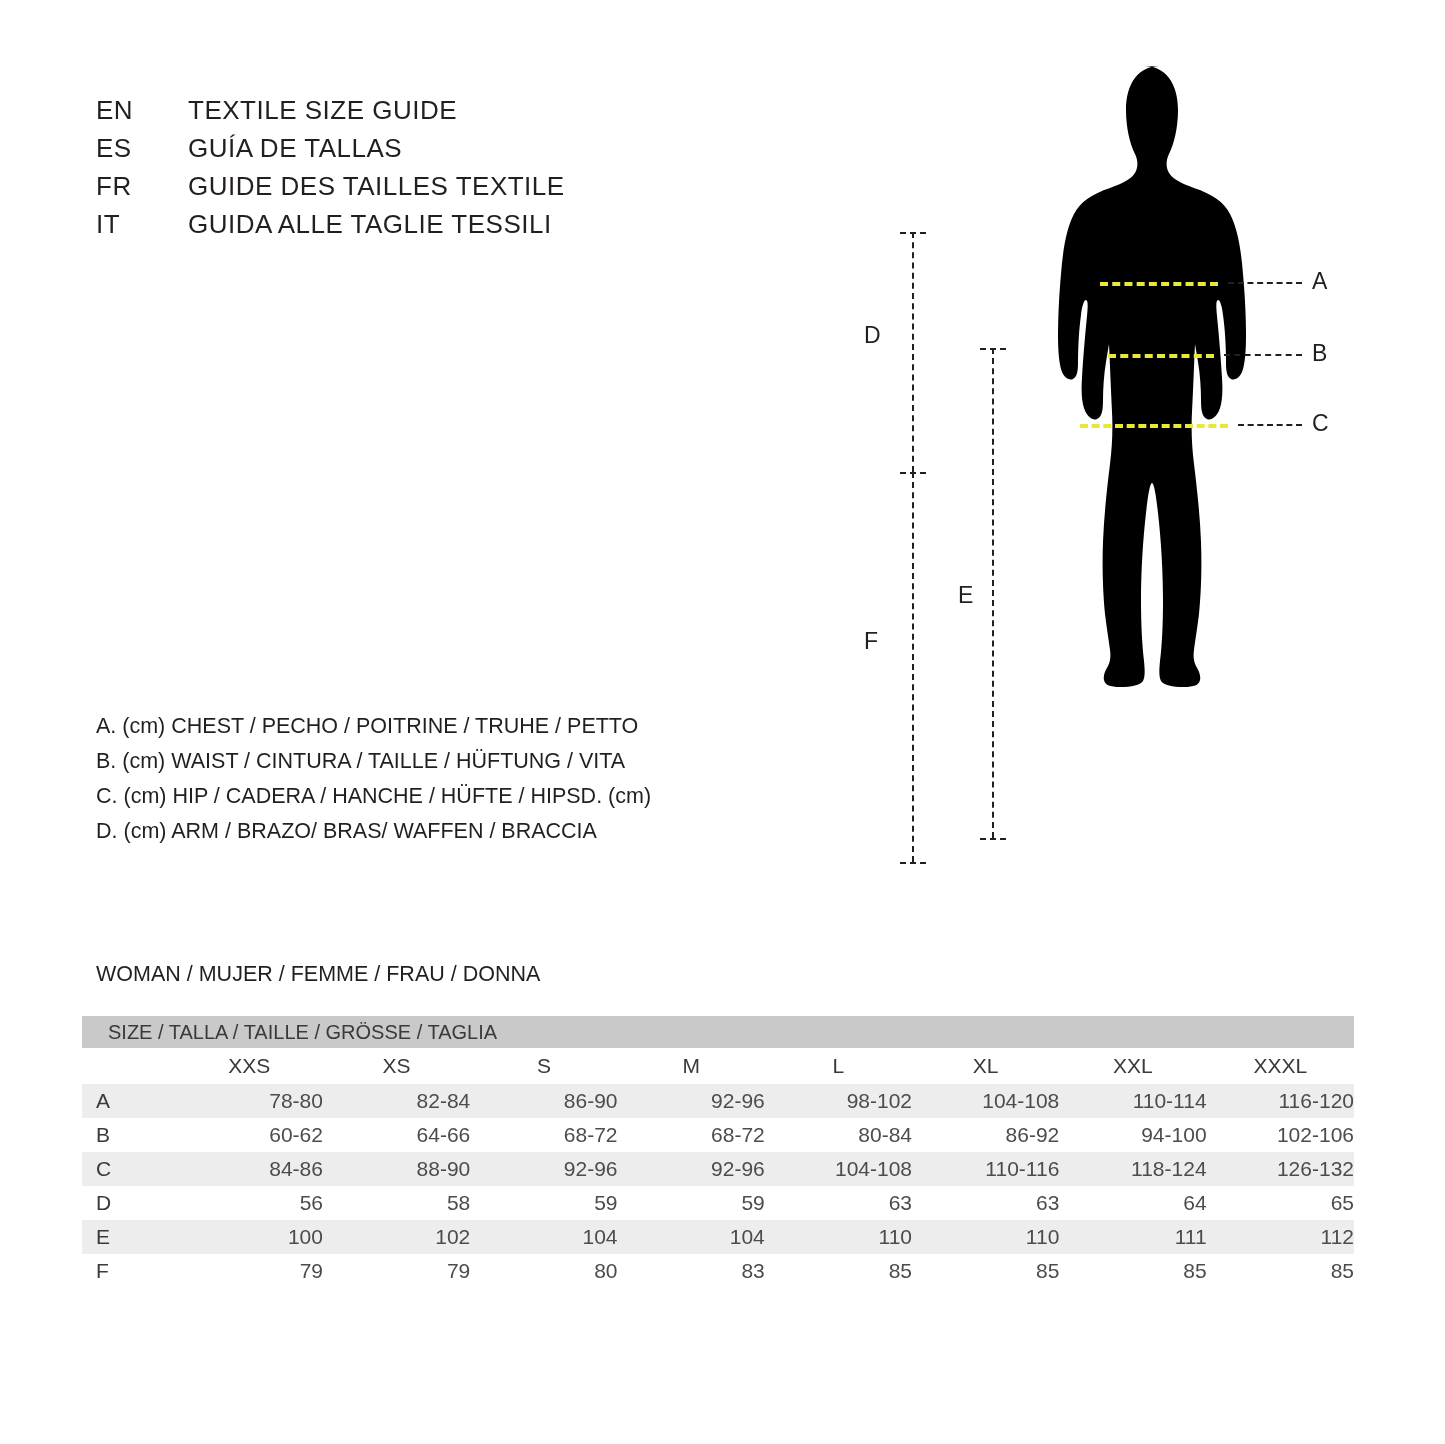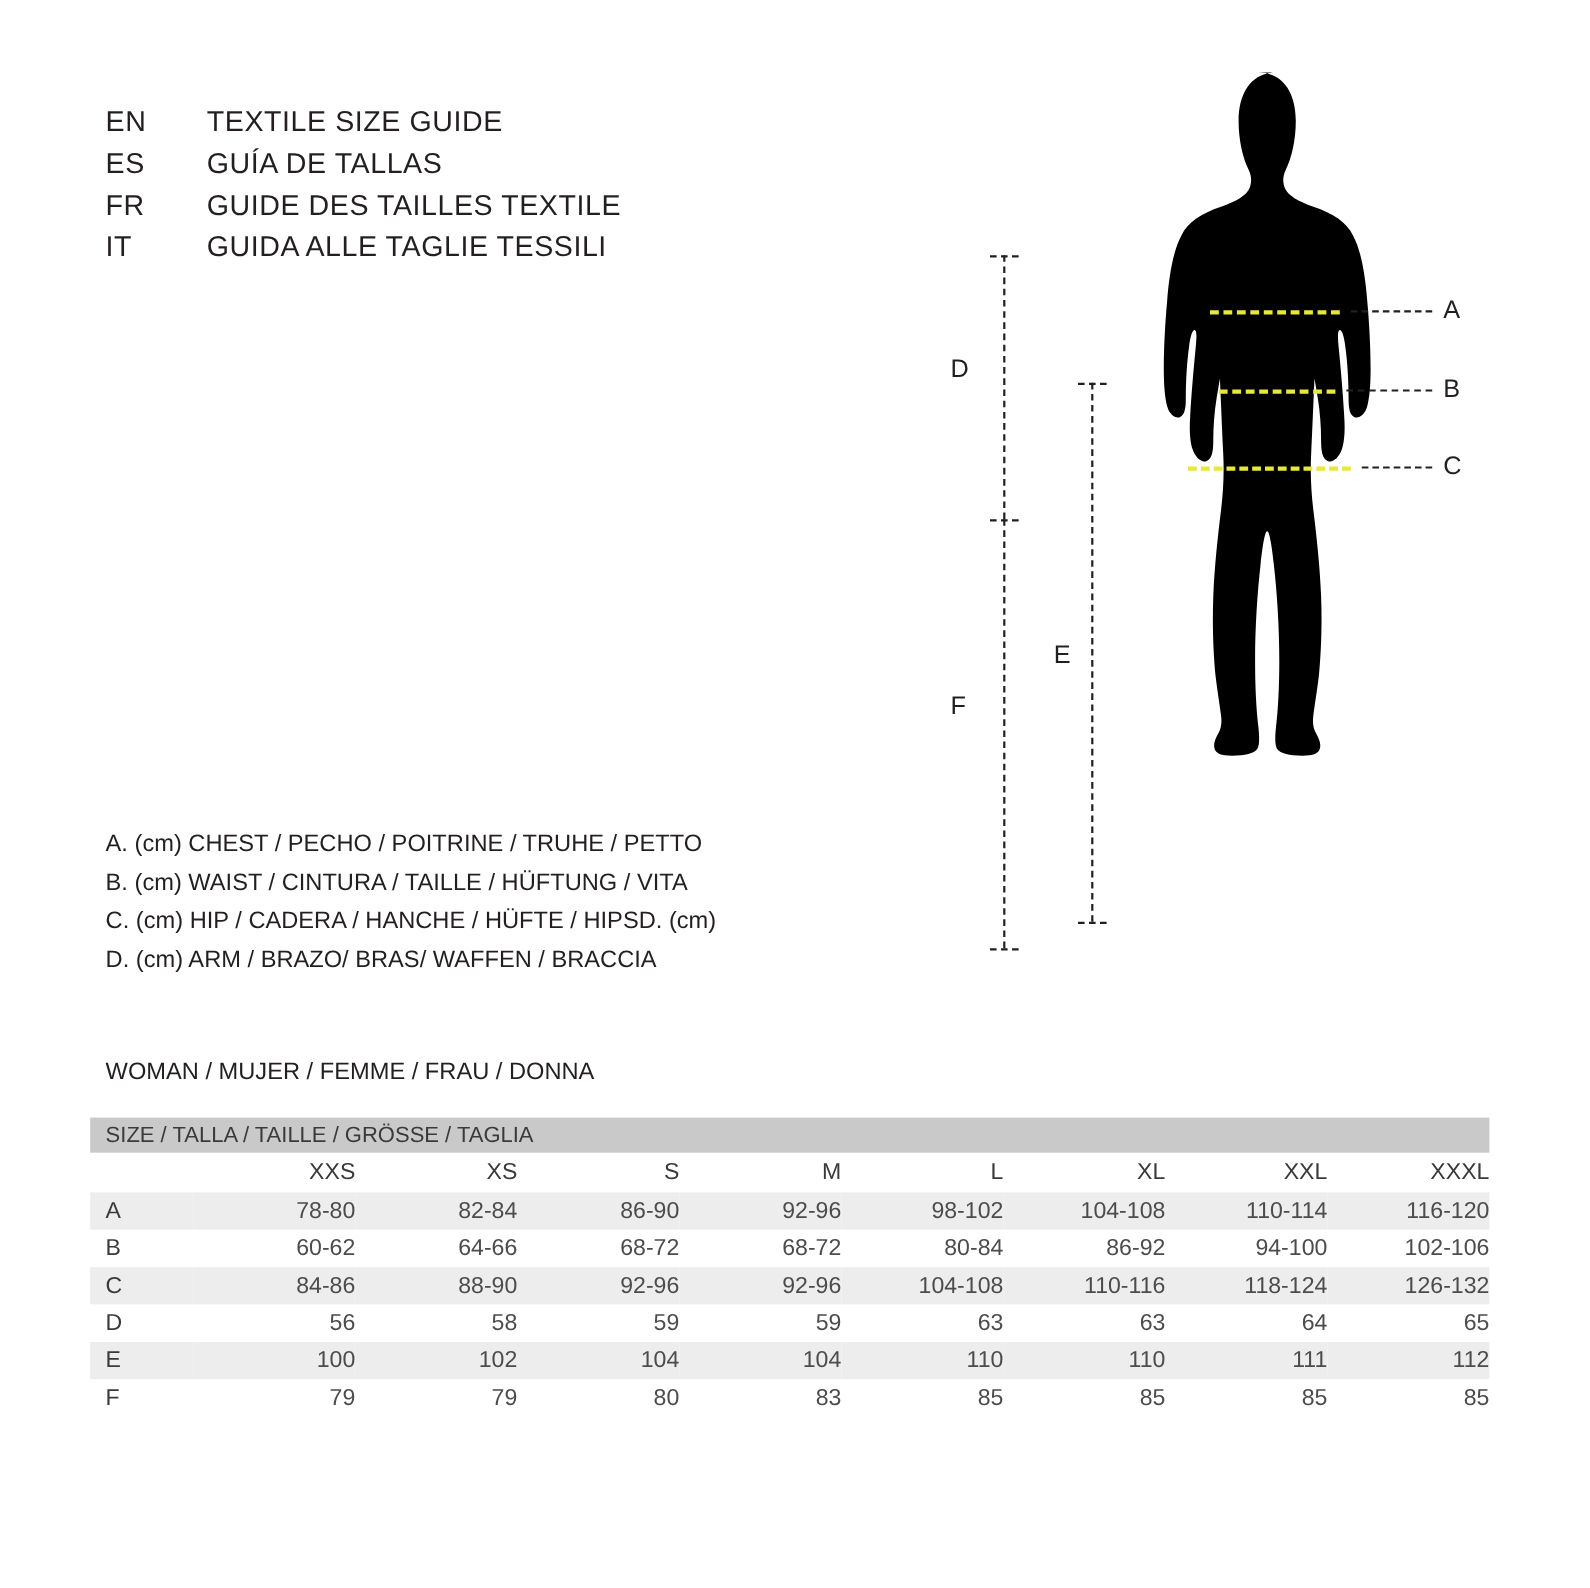--- a/index.html
+++ b/index.html
@@ -36,21 +36,21 @@
   .title-text {
     font-size: 26px;
     letter-spacing: 0.5px;
     white-space: nowrap;
   }
 
   
   .legend {
     position: absolute;
     left: 96px;
-    top: 750px;
+    top: 709px;
     width: 820px;
   }
   .legend-row {
     font-size: 21.5px;
     line-height: 35px;
     white-space: nowrap;
   }
 
   .gender-label {
     position: absolute;
@@ -116,26 +116,26 @@
     font-size: 21px;
     color: #4c4c4c;
     padding: 0;
     height: 34px;
   }
   .hdr-bar td {
     background: #c9c9c9;
     color: #3a3a3a;
     font-size: 20px;
     text-align: left;
-    padding-left: 14px;
+    padding-left: 26px;
     height: 32px;
   }
   .col-head td {
     background: #ffffff;
-    text-align: right;
+    text-align: center;
     color: #3a3a3a;
     height: 36px;
   }
   tbody tr.zebra td { background: #ededed; }
   tbody tr.plain td { background: #ffffff; }
   td.rowlabel {
     text-align: left;
     padding-left: 14px;
     color: #3a3a3a;
   }

